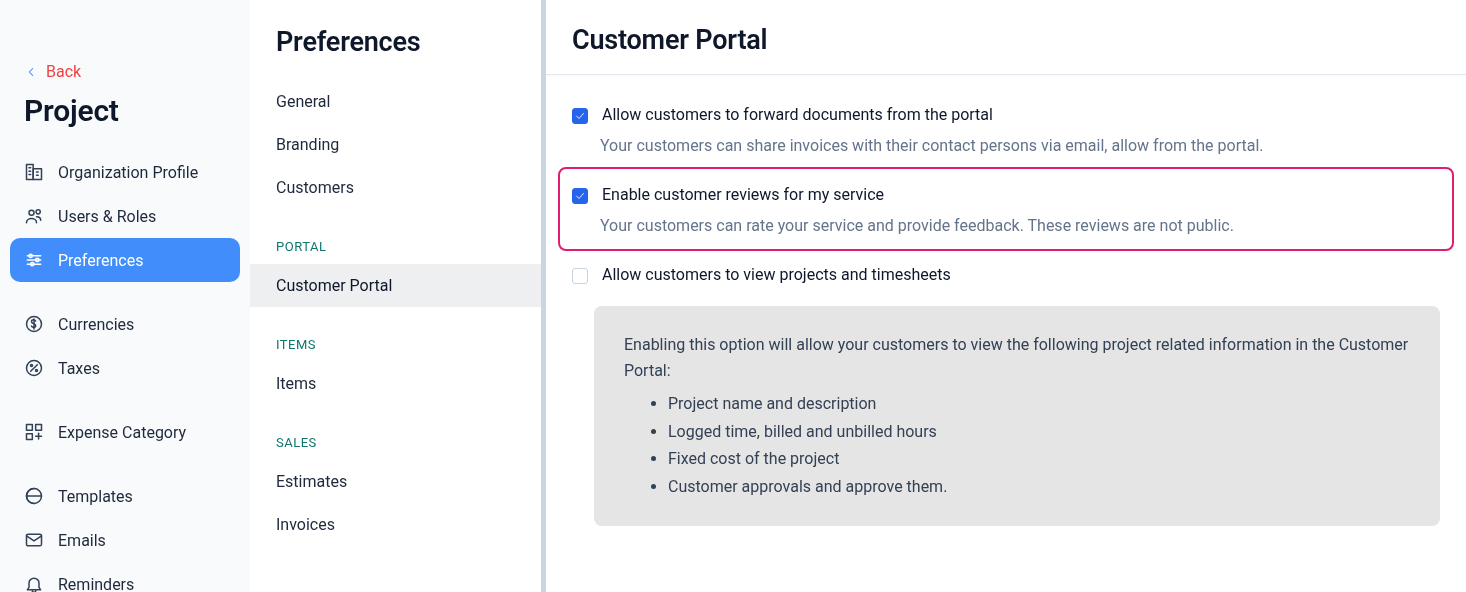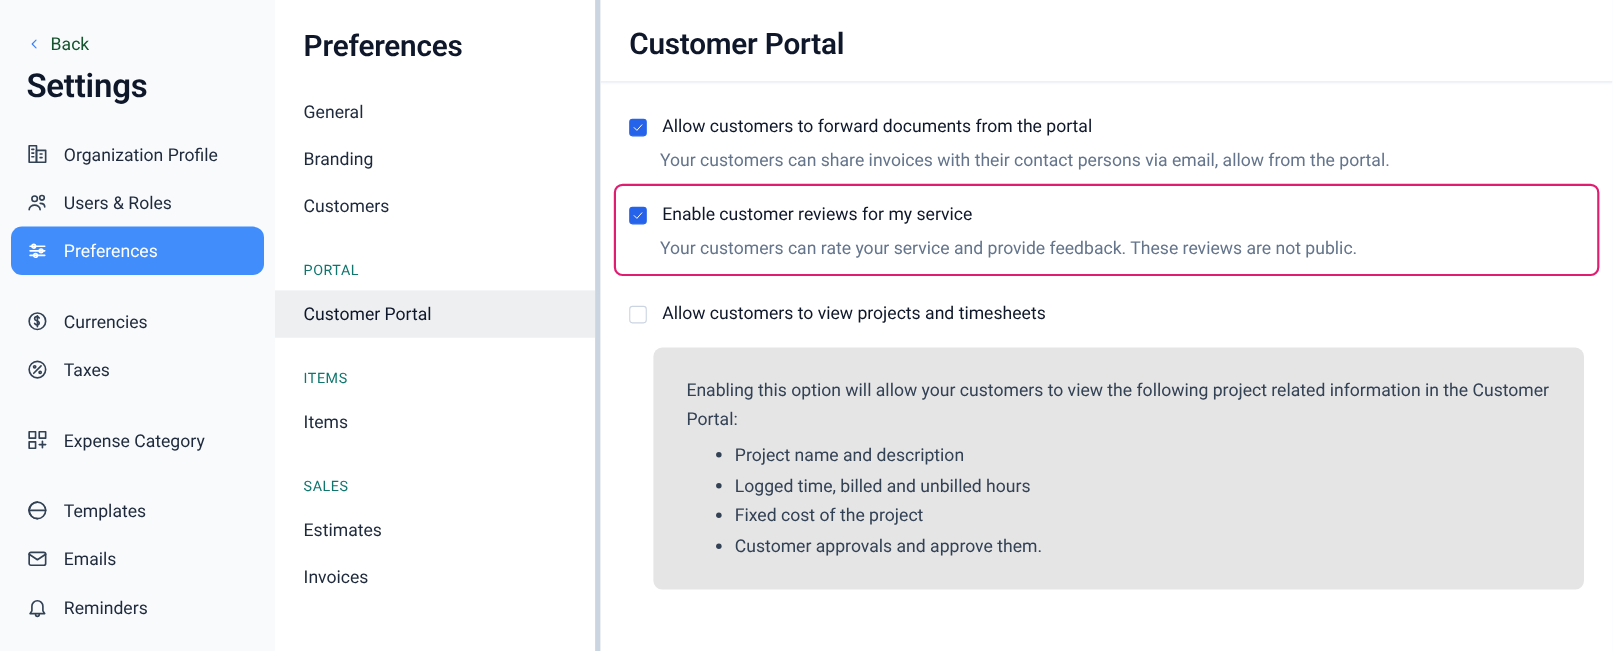--- a/index.html
+++ b/index.html
@@ -1,21 +1,21 @@
 <!DOCTYPE html>
 <html><head>
   <meta charset="utf-8">
   <style>
     * { box-sizing: border-box; margin: 0; padding: 0; }
     html, body { font-family: -apple-system, BlinkMacSystemFont, "Segoe UI", Roboto, "Helvetica Neue", Arial, sans-serif; height: 100%; }
     body { background: #f8fafc; display: flex; width: 1466px; height: 592px; overflow: hidden; }
 
     
     .sb1 { width: 250px; flex: 0 0 250px; background: #f8fafc; padding: 24px 10px 0 10px; }
-    .back-link { display: flex; align-items: center; gap: 8px; color: #14532d; font-size: 16px; padding: 6px 14px; margin-bottom: 6px; cursor: pointer; }
+    .back-link { display: flex; align-items: center; gap: 8px; color: #ef4444; font-size: 16px; padding: 6px 14px; margin-bottom: 6px; cursor: pointer; margin-top: 32px; }
     .back-link svg { stroke: #3b82f6; }
     .sb1-title { font-size: 30px; font-weight: 600; color: #0f172a; padding: 0 14px 22px 14px; letter-spacing: -.2px; }
     .sb1-item { display: flex; align-items: flex-end; gap: 14px; padding: 12px 14px; color: #1e293b; font-size: 16px; border-radius: 10px; cursor: pointer; }
     .sb1-item.active { background: #408dfb; color: #fff; }
     .sb1-item .ico { width: 20px; height: 20px; display: inline-flex; align-items: center; justify-content: center; color: inherit; }
     .sb1-item.active .ico svg { stroke: #fff; }
     .sb1-item .ico svg { stroke: #334155; }
     .sb1-gap { height: 20px; }
 
     
@@ -35,39 +35,39 @@
     .opt { padding: 6px 0 22px 0; }
     .opt-row { display: flex; gap: 14px; align-items: flex-start; }
     .opt-label { color: #0f172a; font-size: 16px; }
     .opt-desc { color: #64748b; font-size: 16px; margin-top: 12px; padding-left: 28px; }
 
     .cbx { width: 16px; height: 16px; border-radius: 3px; flex: 0 0 16px; margin-top: 3px; display: inline-flex; align-items: center; justify-content: center; }
     .cbx.checked { background: #2563eb; border: 1px solid #2563eb; }
     .cbx.unchecked { background: #fff; border: 1.5px solid #cbd5e1; }
     .cbx svg { stroke: #fff; width: 12px; height: 12px; }
 
-    .highlight-box { border: 2.5px solid #e11d72; border-radius: 8px; padding: 10px 12px 14px 12px; margin: -10px -14px 18px -14px; }
+    .highlight-box { border: 2.5px solid #e11d72; border-radius: 8px; padding: 10px 12px 14px 12px; margin: -10px -14px 8px -14px; }
 
     .info-panel { background: #e5e5e5; border-radius: 8px; padding: 26px 30px; color: #334155; font-size: 16px; margin-left: 22px; line-height: 1.6; }
     .info-panel ul { padding-left: 44px; margin-top: 8px; }
     .info-panel li { margin-top: 2px; }
 
     svg { fill: none; stroke-width: 1.8; stroke-linecap: round; stroke-linejoin: round; }
   </style>
 </head>
 <body>
 
 <div class="sb1">
   <div class="back-link">
     <svg width="14" height="14" viewBox="0 0 24 24">
         <polyline points="15 18 9 12 15 6"></polyline>
       </svg>
     <span>Back</span>
   </div>
-  <div class="sb1-title">Settings</div>
+  <div class="sb1-title">Project</div>
 
   <div class="sb1-item">
     <span class="ico">
         <svg width="20" height="20" viewBox="0 0 24 24">
           <rect x="3" y="3" width="8" height="18"></rect>
           <rect x="11" y="8" width="10" height="13"></rect>
           <line x1="6" y1="7" x2="8" y2="7"></line>
           <line x1="6" y1="11" x2="8" y2="11"></line>
           <line x1="6" y1="15" x2="8" y2="15"></line>
           <line x1="15" y1="12" x2="17" y2="12"></line>

